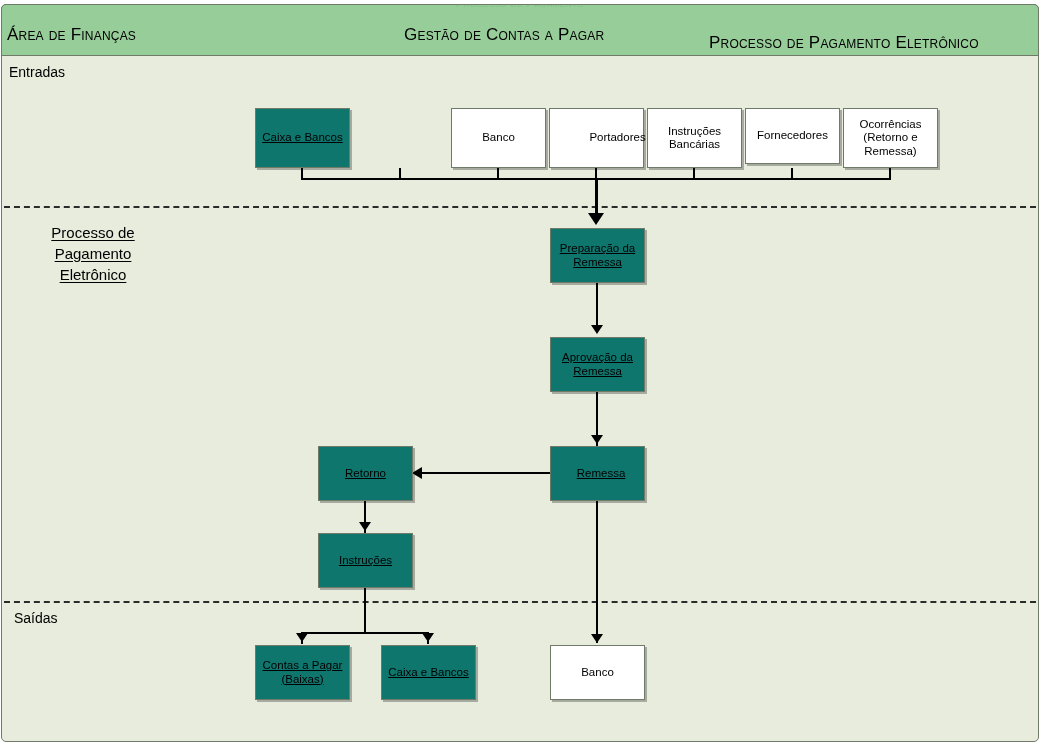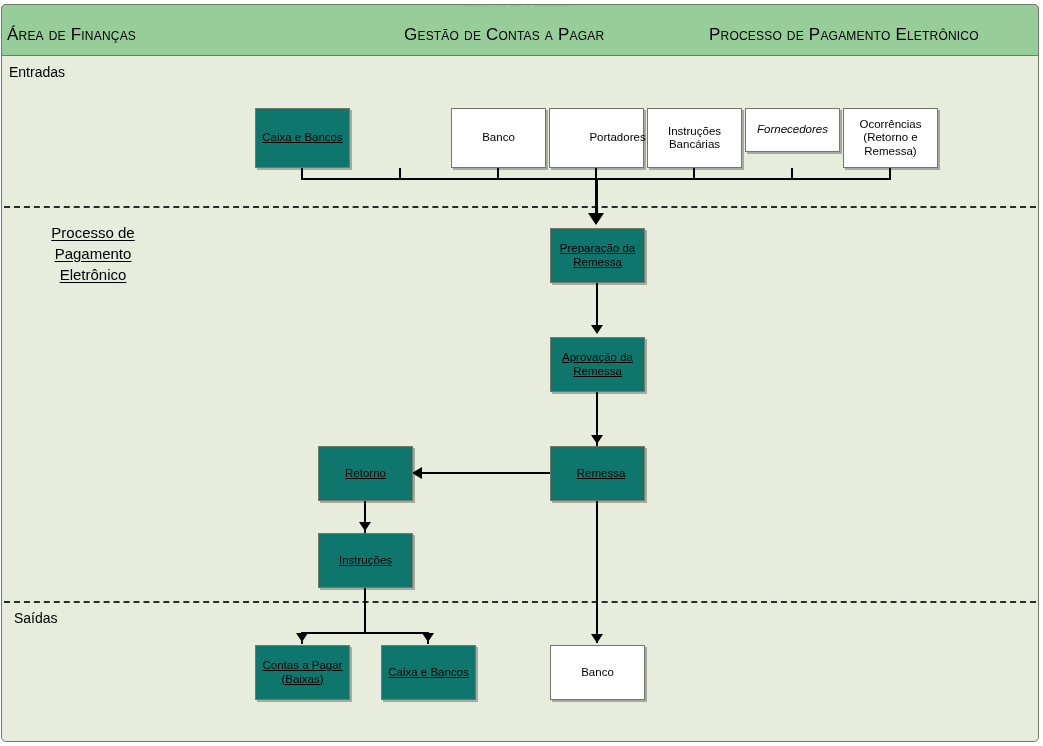--- a/index.html
+++ b/index.html
@@ -51,21 +51,21 @@
     position:absolute;
     top:25px;
     font-size:17px;
     font-variant:small-caps;
     color:#000;
     white-space:nowrap;
     letter-spacing:.2px;
   }
   #hdr-area{ left:7px; }
   #hdr-gestao{ left:404px; }
-  #hdr-processo{ left:709px; }
+  #hdr-processo{ left:709px;margin-top:8px; }
 
   
   .lane-label{
     position:absolute;
     font-size:14px;
     color:#000;
     white-space:nowrap;
   }
   #lane-entradas{ left:9px; top:64px; }
   #lane-saidas{ left:14px; top:610px; }
@@ -171,21 +171,21 @@
     </div>
   <div class="node white" style="left:451px;top:108px;width:95px;height:60px;">
       <span>Banco</span>
     </div>
   <div class="node white" style="left:549px;top:108px;width:95px;height:60px;padding-left:42px;">
       <span>Portadores</span>
     </div>
   <div class="node white" style="left:647px;top:108px;width:95px;height:60px;">
       <span>Instruções Bancárias</span>
     </div>
-  <div class="node white" style="left:745px;top:108px;width:95px;height:44px;font-style:italic;">
+  <div class="node white" style="left:745px;top:108px;width:95px;height:56px;">
       <span>Fornecedores</span>
     </div>
   <div class="node white" style="left:843px;top:108px;width:95px;height:60px;">
       <span>Ocorrências (Retorno e Remessa)</span>
     </div>
 
   <div class="ln vline" style="left:301px;top:168px;height:12px;"></div>
   <div class="ln vline" style="left:399px;top:168px;height:12px;"></div>
   <div class="ln vline" style="left:497px;top:168px;height:12px;"></div>
   <div class="ln vline" style="left:595px;top:168px;height:12px;"></div>

